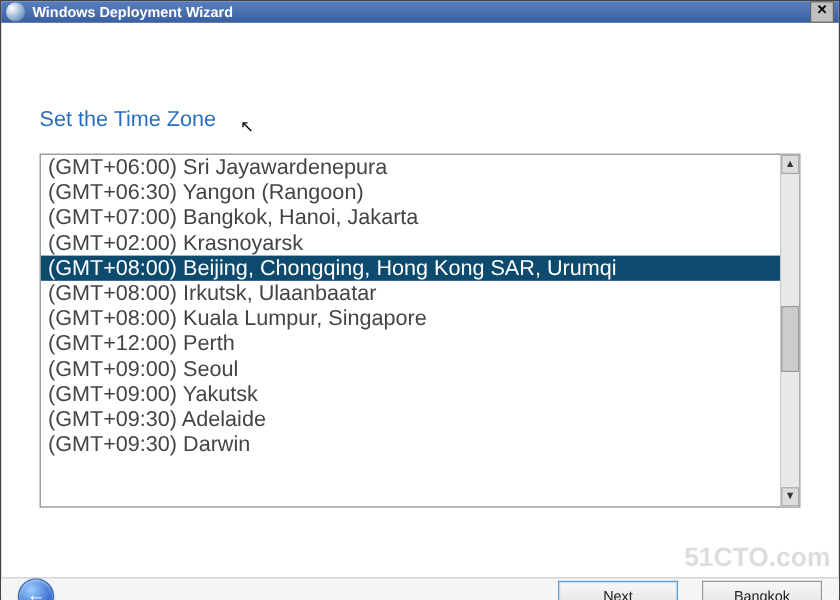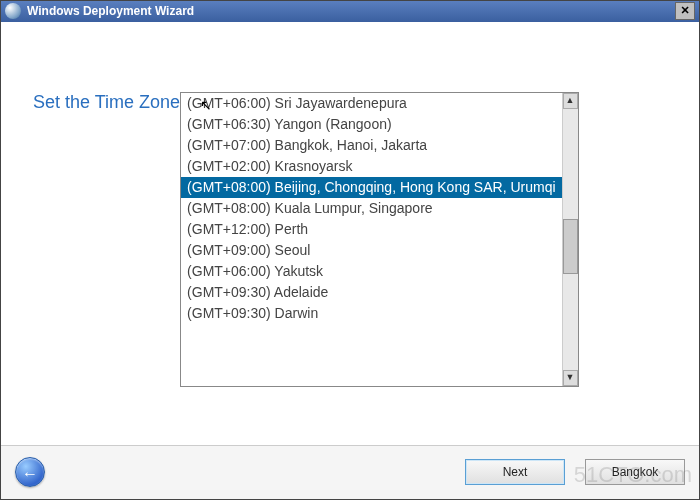--- a/index.html
+++ b/index.html
@@ -45,47 +45,48 @@
     color: #000;
     font-size: 11px;
     line-height: 15px;
     text-align: center;
     cursor: default;
   }
   .content {
     flex: 1;
     padding: 22px 32px 10px 32px;
     display: flex;
+    flex-direction: column;
   }
   .heading {
     color: #2a6fbf;
     font-size: 18px;
     font-weight: 400;
     margin-bottom: 18px;
   }
   .listbox-wrap {
     border: 1px solid #888;
     height: 295px;
     display: flex;
     background: #fff;
   }
   .listbox {
     flex: 1;
     overflow: hidden;
-    font-size: 14px;
+    font-size: 18px;
   }
   .list-item {
     padding: 1px 6px 2px 6px;
     color: #444;
     white-space: nowrap;
     cursor: default;
     line-height: 18px;
   }
   .list-item.selected {
-    background: #0369a1;
+    background: #0c4a6e;
     color: #fff;
   }
   .scrollbar {
     width: 16px;
     background: #e8e8e8;
     border-left: 1px solid #ccc;
     display: flex;
     flex-direction: column;
   }
   .sb-btn {
@@ -146,24 +147,24 @@
     position: absolute;
     left: 200px;
     top: 97px;
     font-size: 14px;
     color: #000;
     pointer-events: none;
   }
   .watermark {
     position: absolute;
     right: 8px;
-    bottom: 12px;
+    bottom: 22px;
     font-size: 22px;
     color: rgba(120,120,120,.25);
-    font-weight: normal;
+    font-weight: bold;
     pointer-events: none;
   }
 </style>
 </head>
 <body>
 
 <div class="window">
   <div class="titlebar">
     <div class="app-icon"></div>
     <div class="title">Windows Deployment Wizard</div>
@@ -173,24 +174,25 @@
   <div class="content">
     <div class="heading">Set the Time Zone</div>
 
     <div class="listbox-wrap">
       <div class="listbox" id="listbox">
           <div class="list-item">(GMT+06:00) Sri Jayawardenepura</div>
           <div class="list-item">(GMT+06:30) Yangon (Rangoon)</div>
           <div class="list-item">(GMT+07:00) Bangkok, Hanoi, Jakarta</div>
           <div class="list-item">(GMT+02:00) Krasnoyarsk</div>
           <div class="list-item selected">(GMT+08:00) Beijing, Chongqing, Hong Kong SAR, Urumqi</div>
+          <div class="list-item">(GMT+08:00) Irkutsk, Ulaanbaatar</div>
           <div class="list-item">(GMT+08:00) Kuala Lumpur, Singapore</div>
           <div class="list-item">(GMT+12:00) Perth</div>
           <div class="list-item">(GMT+09:00) Seoul</div>
-          <div class="list-item">(GMT+06:00) Yakutsk</div>
+          <div class="list-item">(GMT+09:00) Yakutsk</div>
           <div class="list-item">(GMT+09:30) Adelaide</div>
           <div class="list-item">(GMT+09:30) Darwin</div>
         </div>
       <div class="scrollbar">
         <div class="sb-btn">▲</div>
         <div class="sb-track">
           <div class="sb-thumb"></div>
         </div>
         <div class="sb-btn">▼</div>
       </div>

